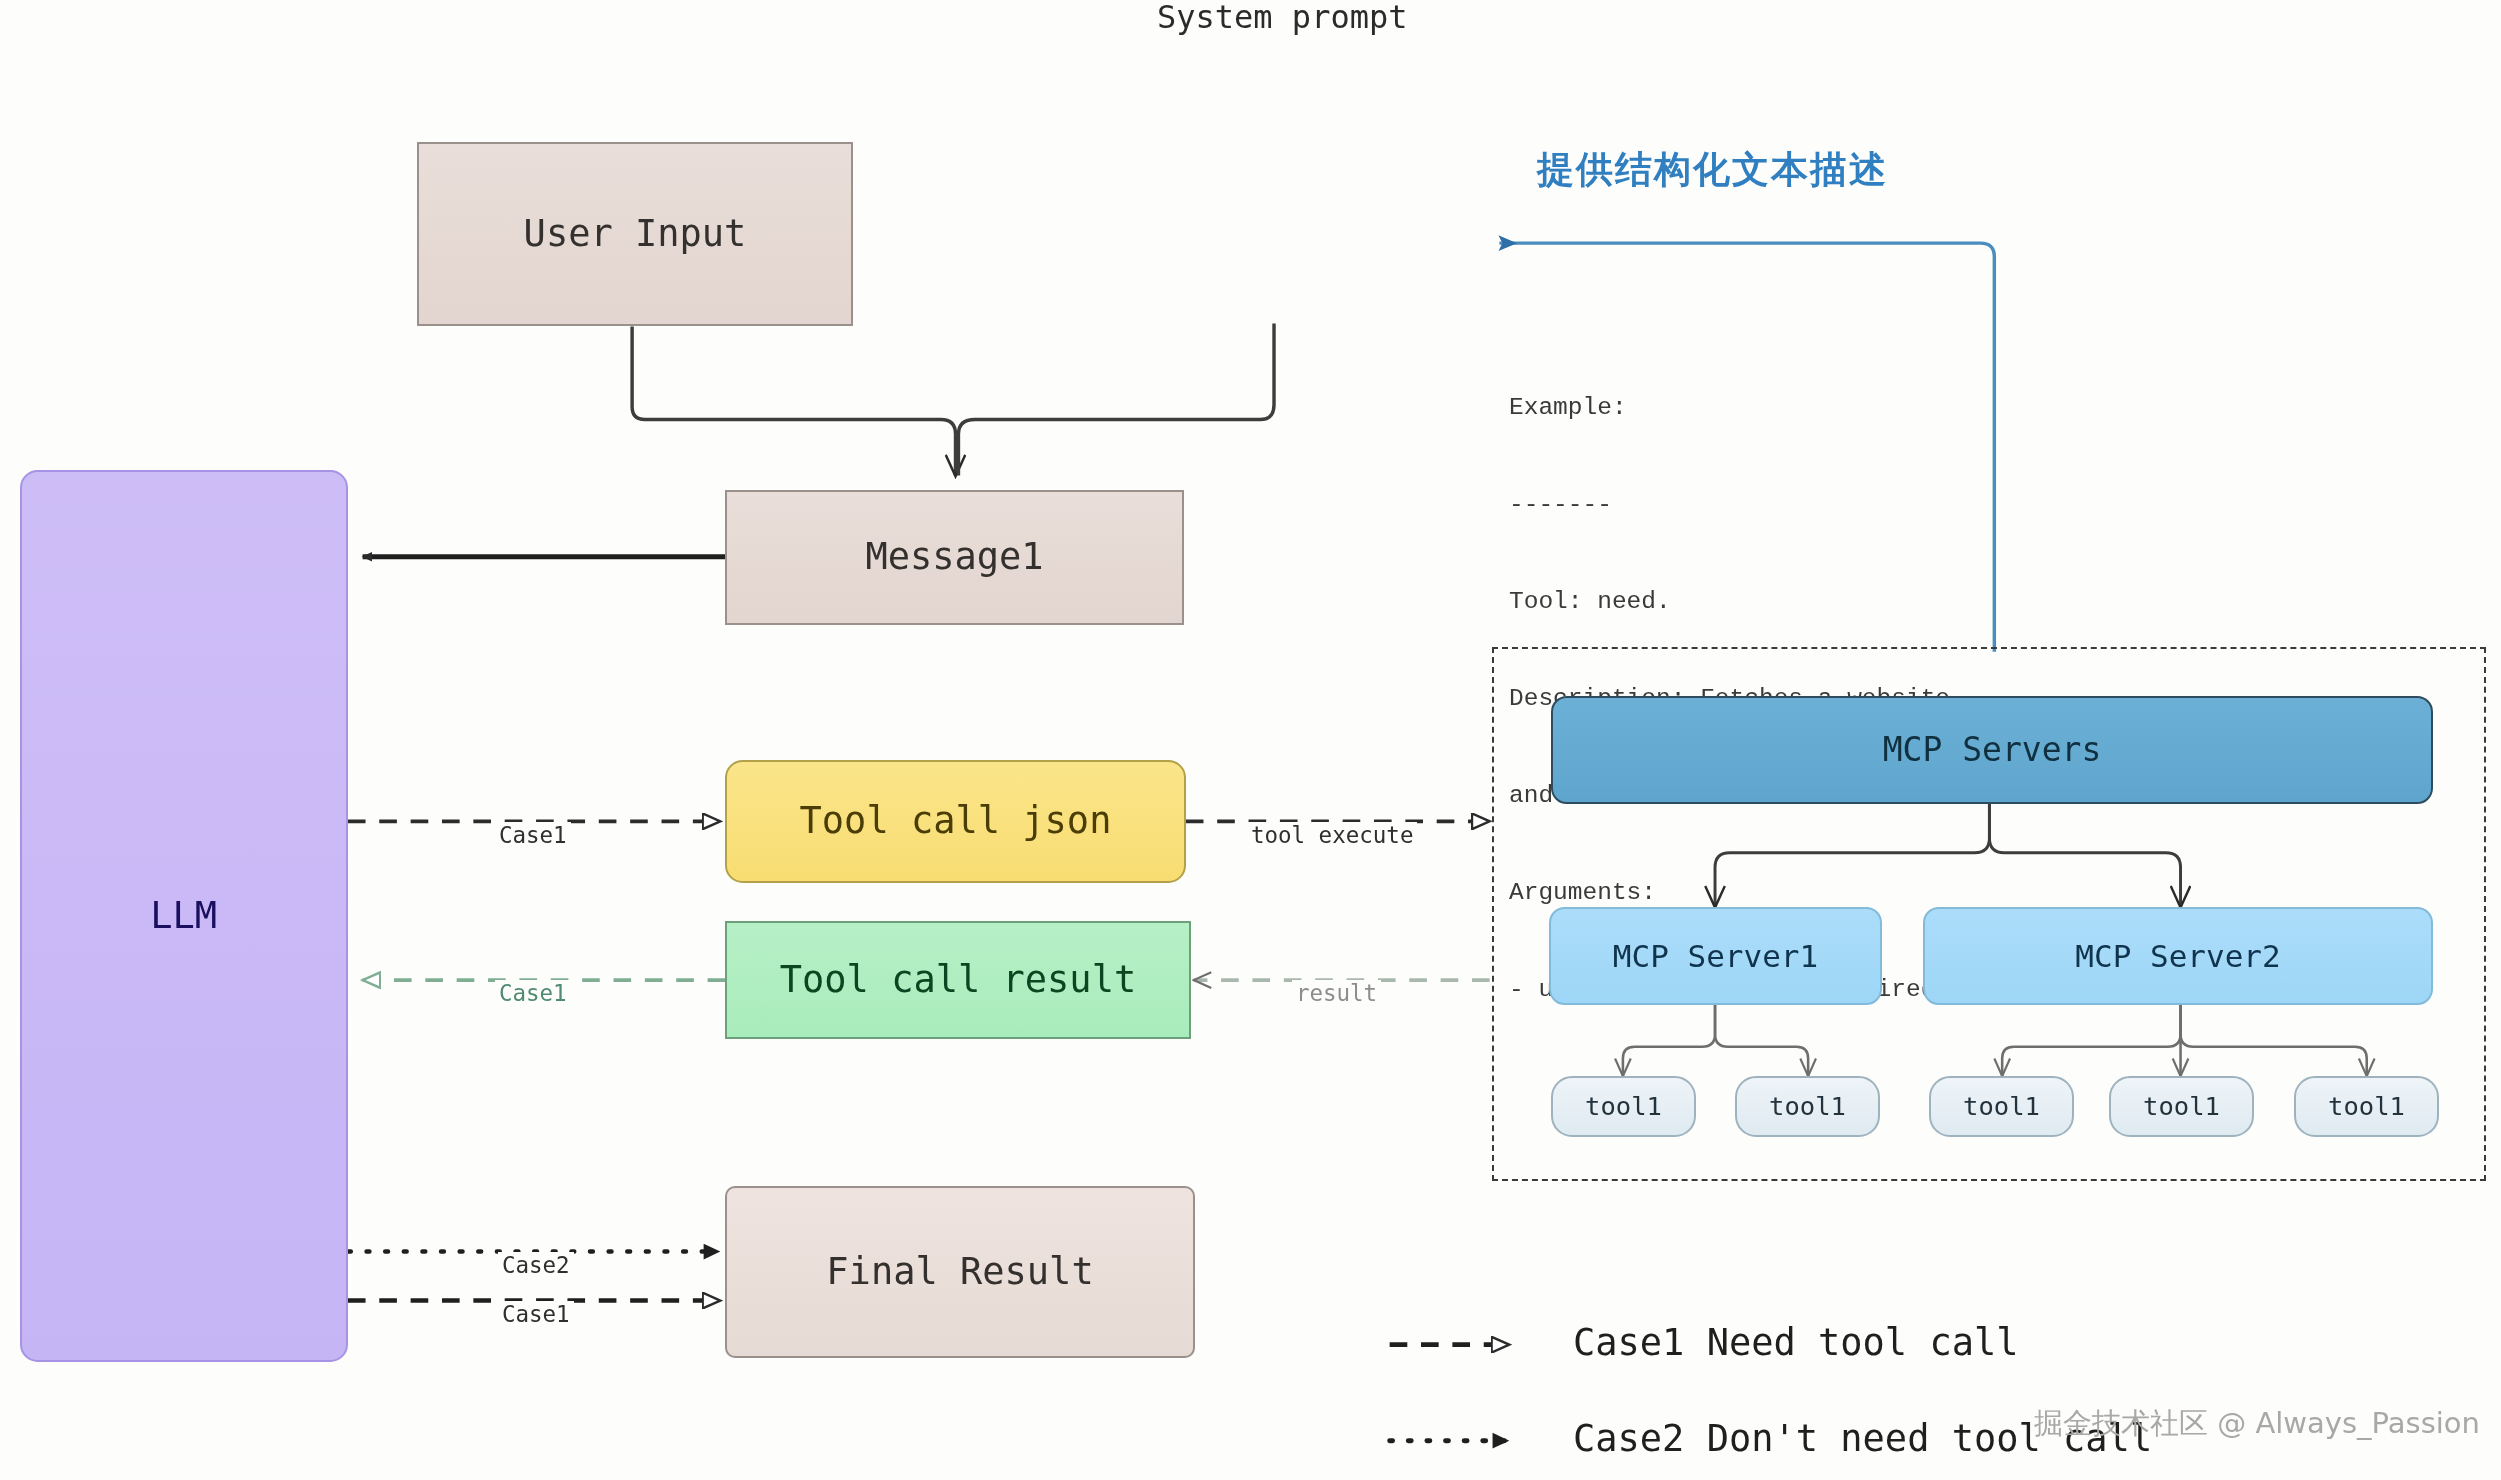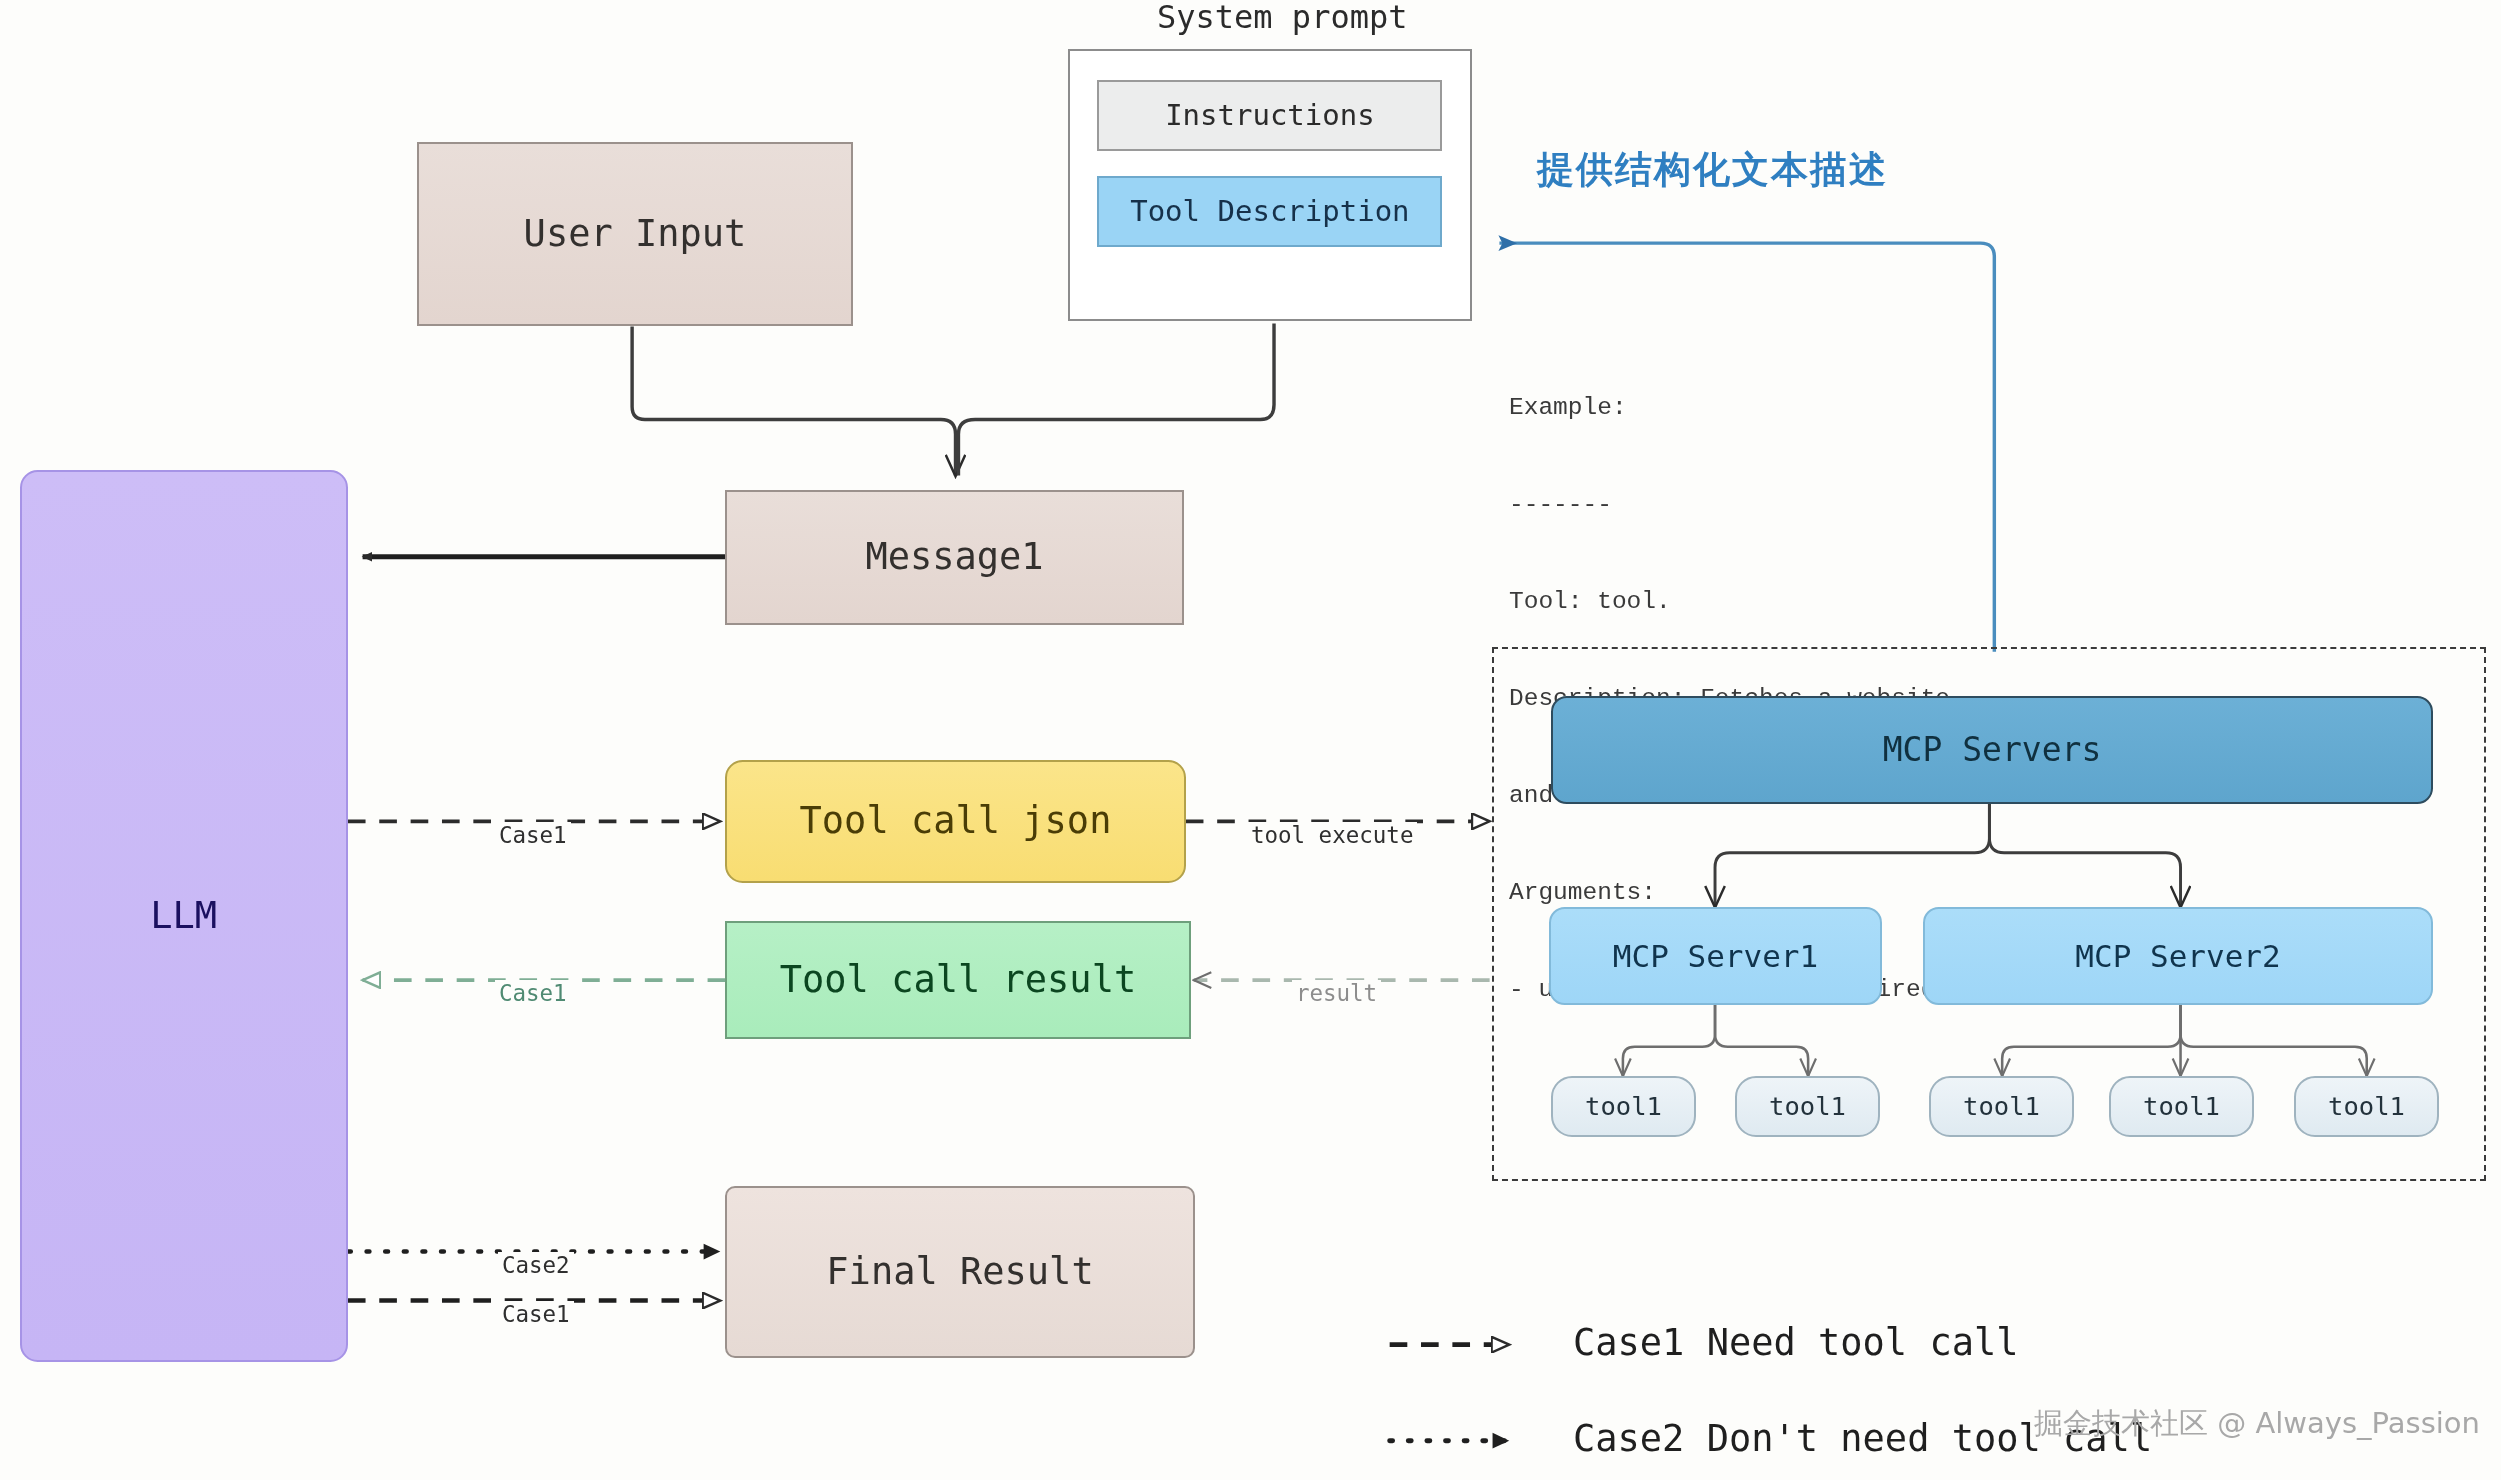--- a/index.html
+++ b/index.html
@@ -211,31 +211,27 @@
     <path d="M2225,1025 L2225,1055 Q2225,1068 2212,1068 L2055,1068 Q2043,1068 2043,1080 L2043,1098" fill="none" stroke="#6e6e6e" stroke-width="2.6" marker-end="url(#arrowGrey)"></path>
     <path d="M2225,1025 L2225,1098" fill="none" stroke="#6e6e6e" stroke-width="2.6" marker-end="url(#arrowGrey)"></path>
     <path d="M2225,1025 L2225,1055 Q2225,1068 2238,1068 L2403,1068 Q2415,1068 2415,1080 L2415,1098" fill="none" stroke="#6e6e6e" stroke-width="2.6" marker-end="url(#arrowGrey)"></path>
 
     <path d="M1418,1372 L1540,1372" fill="none" stroke="#1f1f1f" stroke-width="5" stroke-dasharray="18 14" marker-end="url(#arrowHollow)"></path>
     <path d="M1418,1470 L1540,1470" fill="none" stroke="#1f1f1f" stroke-width="5" stroke-dasharray="3 16" stroke-linecap="round" marker-end="url(#arrowFilled)"></path>
   </svg>
 
   <div class="plain-label" style="left:1157px; top:-2px; font-size:32px;">System prompt</div>
 
-  <div class="node skin-white" style="left:1068px; top:49px; width:404px; height:272px; display:block;">
-    <div class="node skin-grey" style="left:27.4px; top:29px; width:345px; height:71px; font-size:29px;">Instructions</div>
-    <div class="node skin-lightblue" style="left:27.4px; top:125px; width:345px; height:71px; font-size:29px;">Tool Description</div>
-  </div>
 
   <div class="cn-note" style="left:1537px; top:145px; font-size:37px;">提供结构化文本描述</div>
 
   <div class="example-block" style="left:1509px; top:327px;">
     <div>Example:</div>
     <div>-------</div>
-    <div>Tool: tool.</div>
+    <div>Tool: need.</div>
     <div>Description: Fetches a website</div>
     <div>and returns its content</div>
     <div>Arguments:</div>
     <div>- url: URL to fetch (required)</div>
   </div>
 
   <div class="node skin-pink" style="left:417px; top:142px; width:436px; height:184px; font-size:37px;">User Input</div>
 
   <div class="node skin-pink" style="left:725px; top:490px; width:459px; height:135px; font-size:37px;">Message1</div>
 

